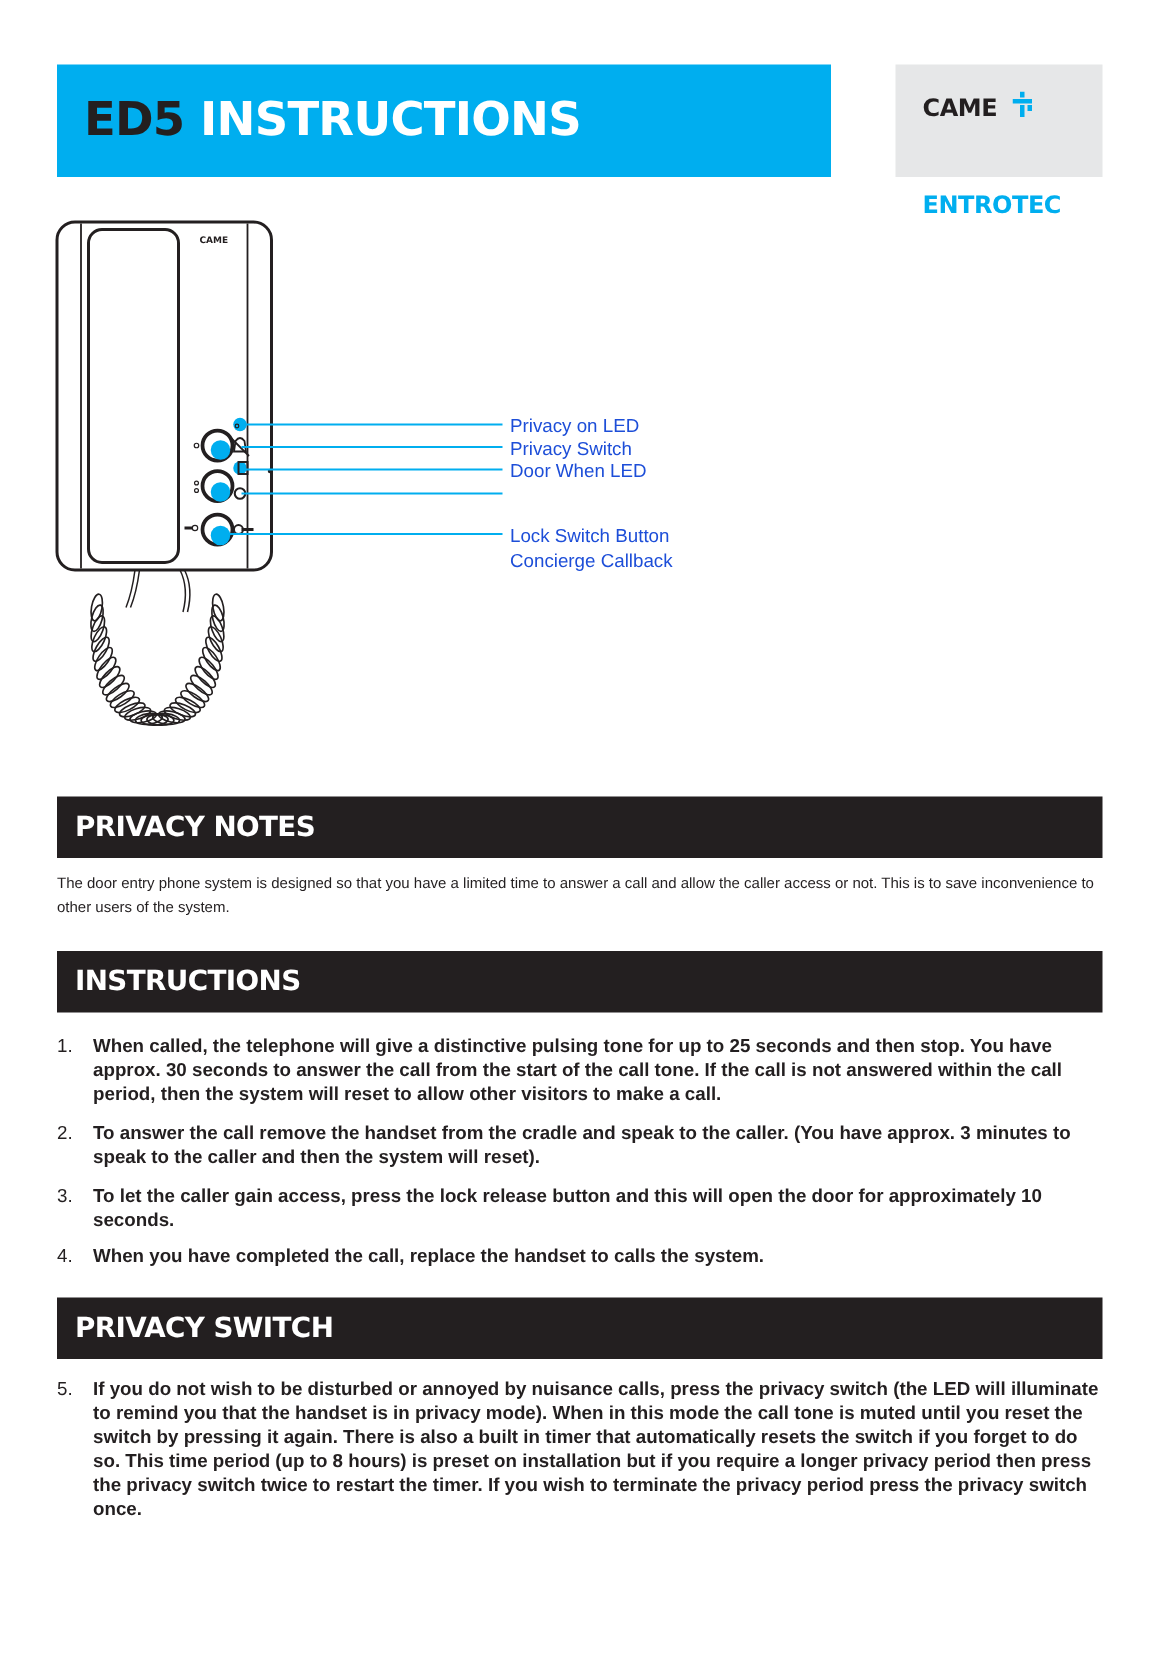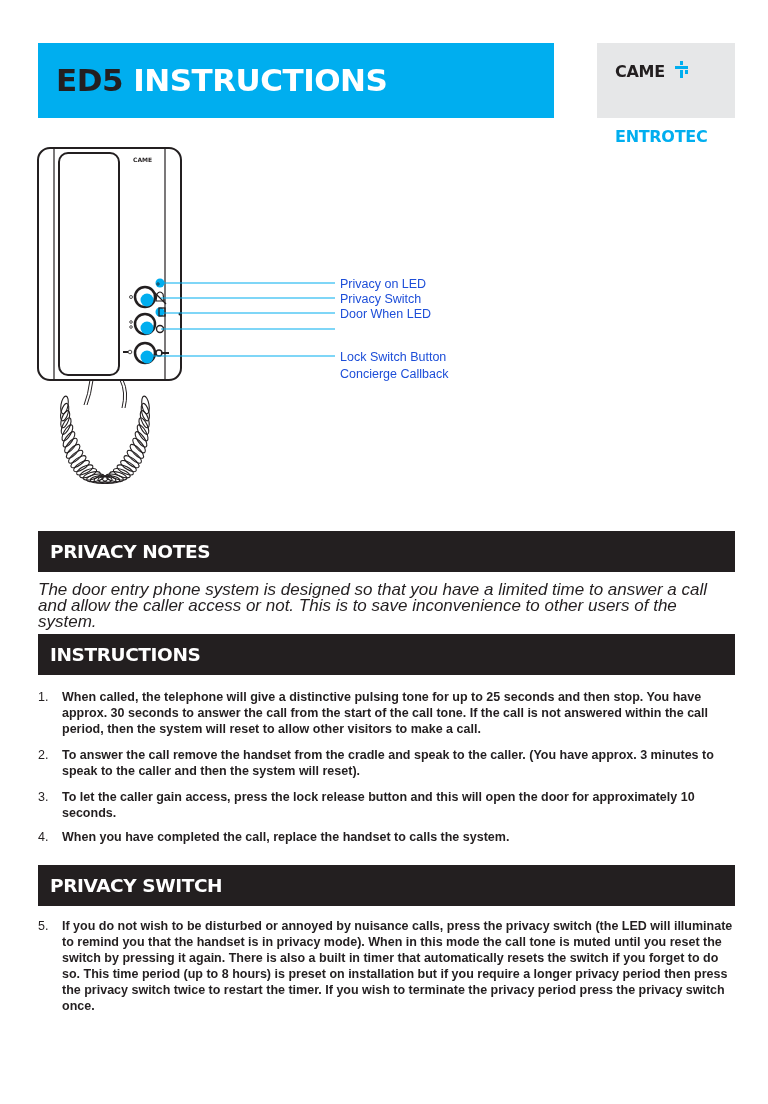--- a/index.html
+++ b/index.html
@@ -22,21 +22,21 @@
 
   .diagram { position: absolute; left: 30px; top: 140px; width: 460px; height: 380px; }
 
   .callout-label { position: absolute; left: 340px; font-size: 12.5px; color: #1d4ed8; line-height: 15px; white-space: nowrap; }
 
   .section-header { position: absolute; left: 38px; width: 697px; height: 41px; background: #231f20; }
   .section-header span { position: absolute; left: 12px; top: 9px; color: #ffffff;
                          font-family: "DejaVu Sans", sans-serif; font-weight: bold; font-size: 18.5px;
                          letter-spacing: -0.4px; line-height: 24px; }
 
-  .para { position: absolute; left: 38px; width: 700px; font-size: 17px; line-height: 16px; color: #231f20; font-style: italic; }
+  .para { position: absolute; left: 38px; width: 700px; font-size: 10px; line-height: 16px; color: #231f20; }
 
   .list-item { position: absolute; left: 38px; width: 700px; font-size: 12.5px; line-height: 16px; color: #231f20; }
   .list-item .num { position: absolute; left: 0; top: 0; width: 20px; }
   .list-item .txt { display: block; margin-left: 24px; font-weight: bold; }
 </style>
 </head>
 <body>
 
 <div class="title-bar">
   <div class="title-text">

